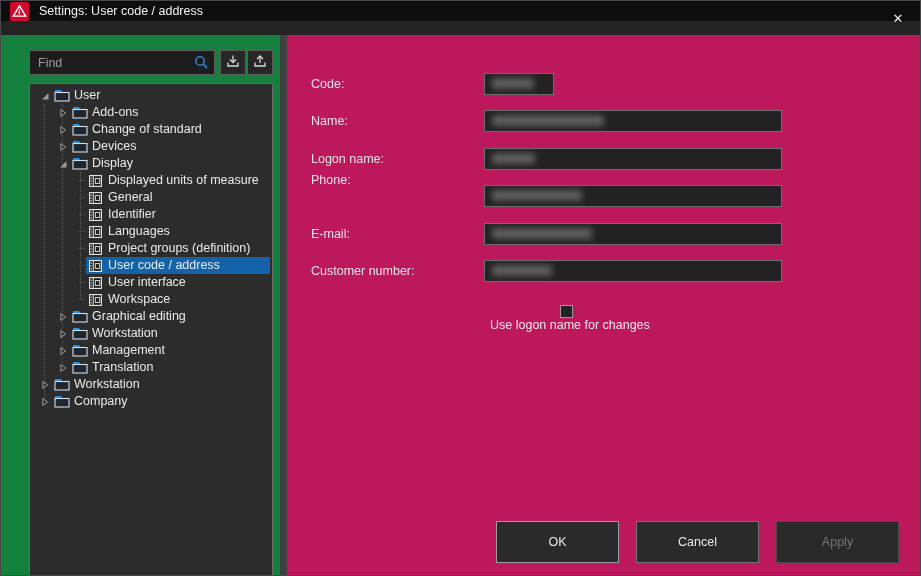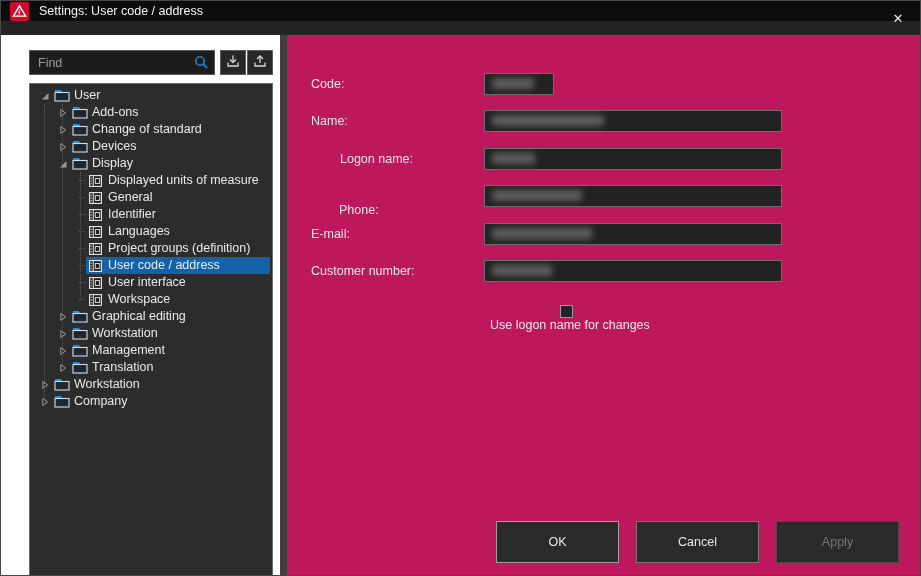--- a/index.html
+++ b/index.html
@@ -21,21 +21,21 @@
     flex:0 0 auto;
   }
   .title-text { margin-left:10px; font-size:12.5px; color:#f2f2f2; }
   .close-btn {
     position:absolute; right:0; top:0; width:44px; height:34px;
     display:flex; align-items:center; justify-content:center;
     color:#e8e8e8; font-size:13px; cursor:pointer;
   }
   
   .body { position:absolute; top:34px; left:0; right:0; bottom:0; }
-  .left-panel { position:absolute; left:0; top:0; bottom:0; width:279px; background:#ffffff; }
+  .left-panel { position:absolute; left:0; top:0; bottom:0; width:279px; background:#15803d; }
   .splitter { position:absolute; left:279px; top:0; bottom:0; width:7px; background:#3f3f3f; }
   .right-panel { position:absolute; left:286px; top:0; right:0; bottom:0; background:#be185d; }
   
   .find-box {
     position:absolute; left:28px; top:15px; width:186px; height:25px;
     background:#1d1d1d; border:1px solid #5c5c5c; display:flex; align-items:center;
   }
   .find-input {
     flex:1; background:transparent; border:none; outline:none;
     color:#cfcfcf; font-size:12.5px; font-family:"Liberation Sans",sans-serif;
@@ -453,25 +453,25 @@
     <div class="right-panel">
       <div>
           <div class="field-label" style="top: 38px;">Code:</div>
           <div class="field-input" style="top: 38px; width: 70px;">
             <div class="redacted" style="width: 42px;"></div>
           </div>
           <div class="field-label" style="top: 75px;">Name:</div>
           <div class="field-input" style="top: 75px; width: 298px;">
             <div class="redacted" style="width: 112px;"></div>
           </div>
-          <div class="field-label" style="top: 113px; margin-left: 29px;">Logon name:</div>
+          <div class="field-label" style="top: 113px;">Logon name:</div>
           <div class="field-input" style="top: 113px; width: 298px;">
             <div class="redacted" style="width: 43px;"></div>
           </div>
-          <div class="field-label" style="top: 164px; margin-left: 28px;">Phone:</div>
+          <div class="field-label" style="top: 134px;">Phone:</div>
           <div class="field-input" style="top: 150px; width: 298px;">
             <div class="redacted" style="width: 90px;"></div>
           </div>
           <div class="field-label" style="top: 188px;">E-mail:</div>
           <div class="field-input" style="top: 188px; width: 298px;">
             <div class="redacted" style="width: 100px;"></div>
           </div>
           <div class="field-label" style="top: 225px;">Customer number:</div>
           <div class="field-input" style="top: 225px; width: 298px;">
             <div class="redacted" style="width: 60px;"></div>

